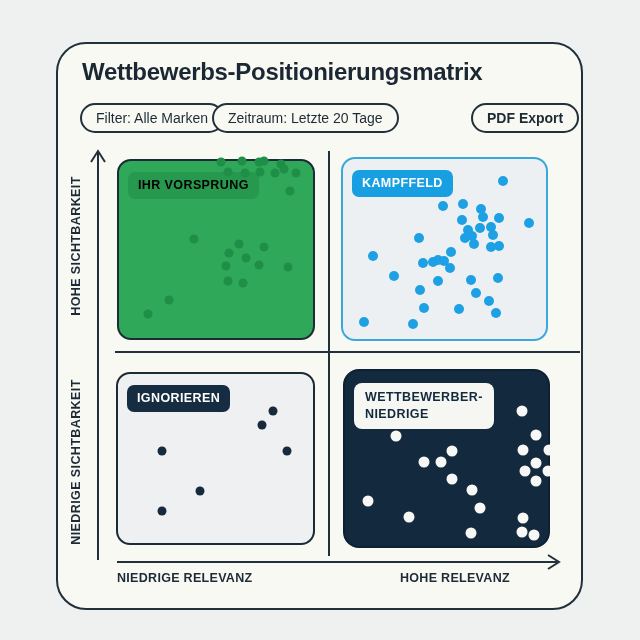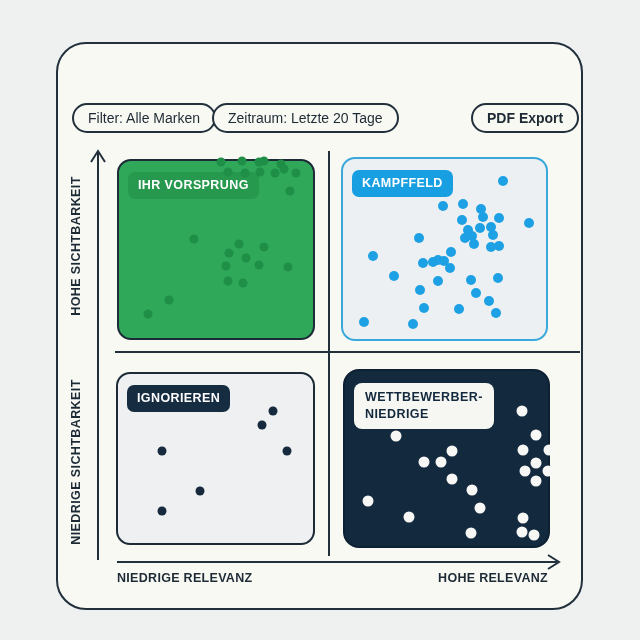--- a/index.html
+++ b/index.html
@@ -19,37 +19,37 @@
     position:absolute;left:82px;top:58px;width:460px;
     font-size:24px;font-weight:700;letter-spacing:-0.3px;color:#1b2733;
   }
   .pill{
     position:absolute;top:103px;height:30px;box-sizing:border-box;
     border:2px solid #22303c;border-radius:16px;background:#f9f9f4;
     font-size:14px;font-weight:400;color:#1e2a33;
     display:flex;align-items:center;justify-content:center;
     padding:0 14px;white-space:nowrap;cursor:pointer;
   }
-  .pill-filter{left:72px;}
+  .pill-filter{left:80px;}
   .pill-period{left:212px;}
   .pill-export{left:471px;font-weight:bold;}
   .axis-svg{position:absolute;left:0;top:0;width:640px;height:640px;pointer-events:none;}
   .yaxis-label{
     position:absolute;
     font-size:12.5px;font-weight:700;letter-spacing:0.4px;color:#1d2b36;
     transform:rotate(-90deg);transform-origin:center;white-space:nowrap;
   }
   .yaxis-top{left:-4px;top:239px;width:160px;text-align:center;}
   .yaxis-bottom{left:-15px;top:455px;width:182px;text-align:center;}
   .xaxis-label{
     position:absolute;top:571px;
     font-size:12.5px;font-weight:700;letter-spacing:0.3px;color:#1d2b36;white-space:nowrap;
   }
   .xaxis-left{left:117px;}
-  .xaxis-right{left:400px;width:148px;text-align:right;}
+  .xaxis-right{left:400px;width:148px;text-align:left;}
   .quadrant{
     position:absolute;box-sizing:border-box;border-radius:14px;
     border:2px solid transparent;
   }
   .q-label{
     position:absolute;left:9px;top:11px;
     padding:5px 10px;border-radius:7px;
     font-size:12.5px;font-weight:700;letter-spacing:0.4px;
     white-space:pre-line;line-height:1.35;
   }
@@ -58,41 +58,42 @@
     transform:translate(-50%,-50%);
   }
 </style>
 </head>
 <body>
 
 <div class="stage">
 
   <div class="card"></div>
 
+  <div class="title">Wettbewerbs-Positionierungsmatrix</div>
 
   <div class="pill pill-filter">Filter: Alle Marken</div>
   <div class="pill pill-period">Zeitraum: Letzte 20 Tage</div>
   <div class="pill pill-export">PDF Export</div>
 
   <svg class="axis-svg" viewBox="0 0 640 640">
     <line x1="98" y1="560" x2="98" y2="153" stroke="#22303c" stroke-width="2"></line>
     <path d="M91 162 L98 151 L105 162" fill="none" stroke="#22303c" stroke-width="2"></path>
     <line x1="117" y1="562" x2="557" y2="562" stroke="#22303c" stroke-width="2"></line>
     <path d="M548 555 L559 562 L548 569" fill="none" stroke="#22303c" stroke-width="2"></path>
     <line x1="329" y1="151" x2="329" y2="556" stroke="#22303c" stroke-width="2"></line>
     <line x1="115" y1="352" x2="580" y2="352" stroke="#22303c" stroke-width="2"></line>
   </svg>
 
   <div class="yaxis-label yaxis-top">HOHE SICHTBARKEIT</div>
   <div class="yaxis-label yaxis-bottom">NIEDRIGE SICHTBARKEIT</div>
   <div class="xaxis-label xaxis-left">NIEDRIGE RELEVANZ</div>
   <div class="xaxis-label xaxis-right">HOHE RELEVANZ</div>
 
   <div class="quadrant" style="left: 117px; top: 159px; width: 198px; height: 181px; background: rgb(47, 168, 90); border-color: rgb(29, 43, 54);">
-    <div class="q-label" style="background: rgb(39, 153, 78); color: #ffffff;">IHR VORSPRUNG</div>
+    <div class="q-label" style="background: rgb(39, 153, 78); color: #000000;">IHR VORSPRUNG</div>
   <div class="dot" style="left: 102px; top: 1px; height: 9px; width: 9px; background: rgb(31, 143, 71);"></div>
       <div class="dot" style="left: 123px; top: 0px; height: 9px; width: 9px; background: rgb(31, 143, 71);"></div>
       <div class="dot" style="left: 140px; top: 1px; height: 9px; width: 9px; background: rgb(31, 143, 71);"></div>
       <div class="dot" style="left: 145px; top: 0px; height: 9px; width: 9px; background: rgb(31, 143, 71);"></div>
       <div class="dot" style="left: 162px; top: 3px; height: 9px; width: 9px; background: rgb(31, 143, 71);"></div>
       <div class="dot" style="left: 109px; top: 11px; height: 9px; width: 9px; background: rgb(31, 143, 71);"></div>
       <div class="dot" style="left: 126px; top: 12px; height: 9px; width: 9px; background: rgb(31, 143, 71);"></div>
       <div class="dot" style="left: 141px; top: 11px; height: 9px; width: 9px; background: rgb(31, 143, 71);"></div>
       <div class="dot" style="left: 156px; top: 12px; height: 9px; width: 9px; background: rgb(31, 143, 71);"></div>
       <div class="dot" style="left: 165px; top: 8px; height: 9px; width: 9px; background: rgb(31, 143, 71);"></div>

